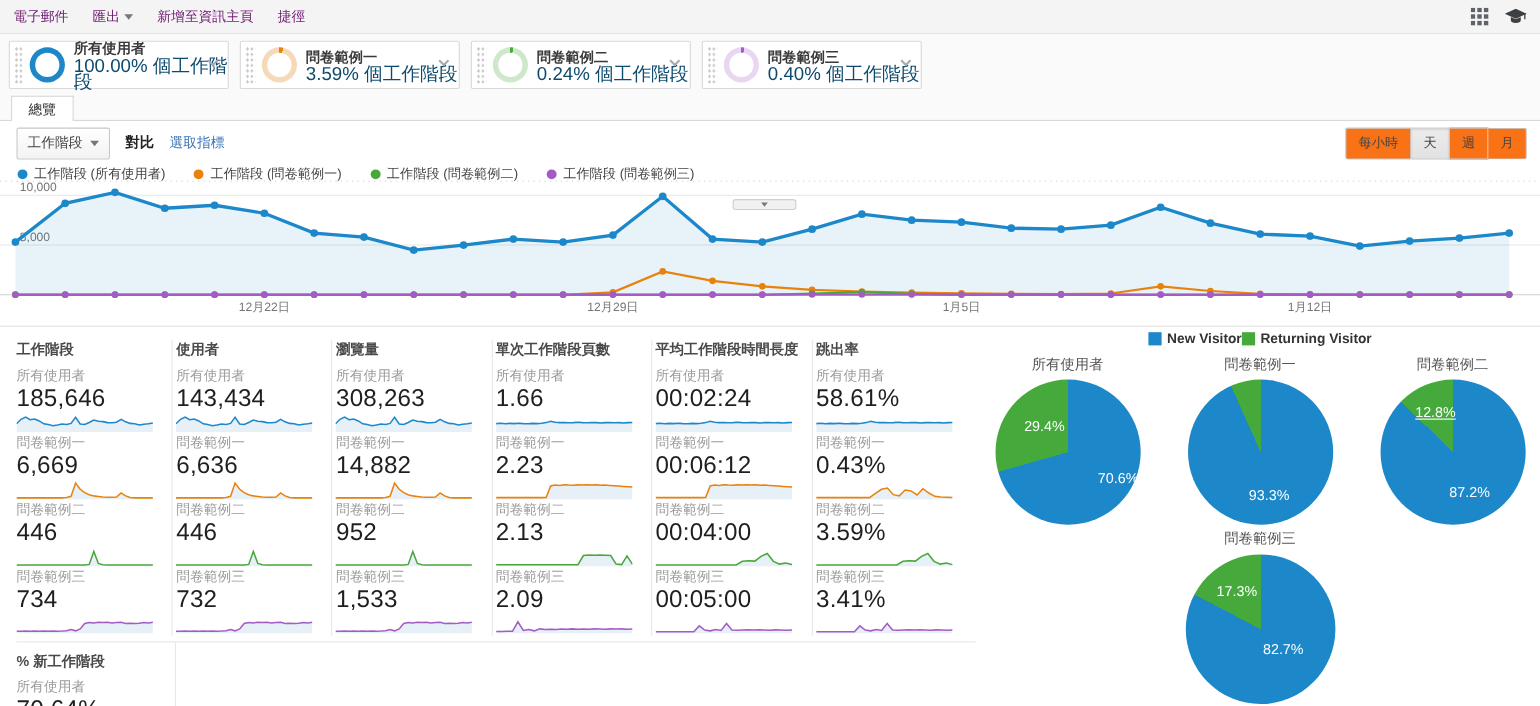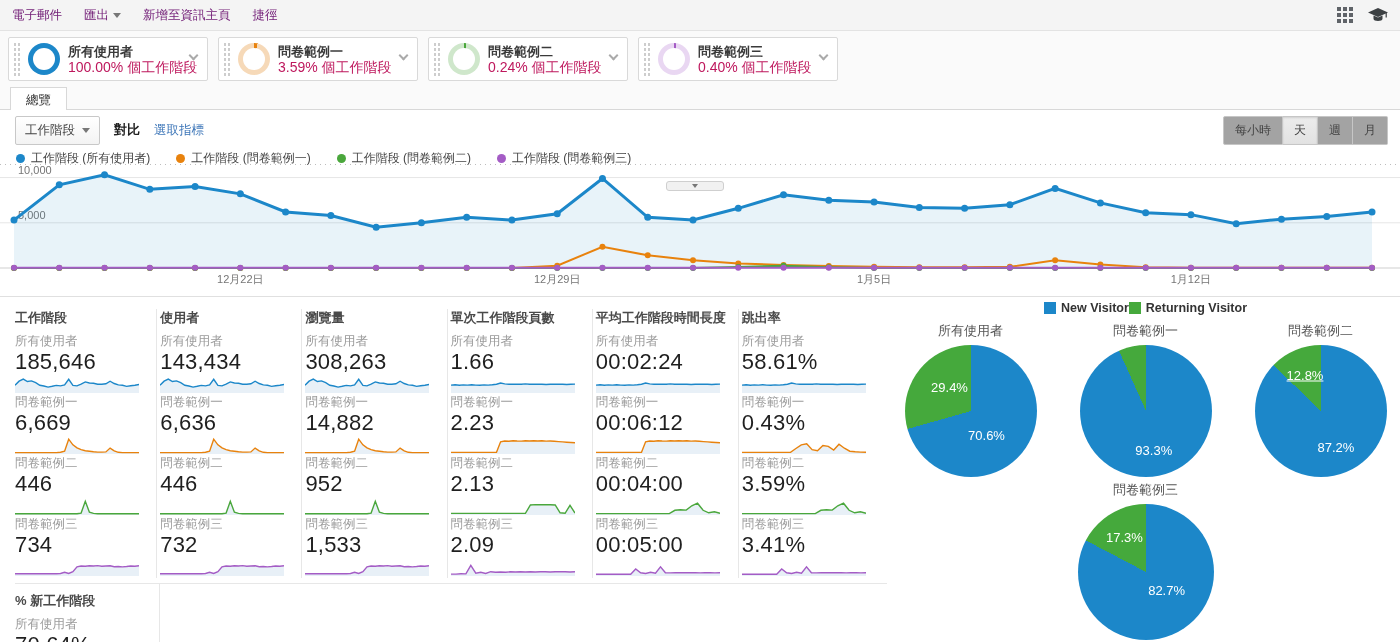--- a/index.html
+++ b/index.html
@@ -17,39 +17,39 @@
 
   
   .segments { height:55px; background:#fafafa; display:flex; gap:10px; padding:6px 8px; }
   .seg-card { position:relative; width:200px; height:44px; background:#fff; border:1px solid #d9d9d9;
     border-radius:2px; display:flex; align-items:center; padding-left:4px; cursor:pointer; }
   .seg-handle { width:9px; height:34px; margin-right:6px;
     background-image:radial-gradient(#cdcdcd 1px, transparent 1.2px); background-size:4px 5px; }
   .seg-ring { position:relative; width:32px; height:32px; border-radius:50%; flex:0 0 32px; margin-right:8px; }
   .seg-ring::after { content:''; position:absolute; inset:5px; background:#fff; border-radius:50%; }
   .seg-name { font-size:13px; font-weight:bold; color:#3a3a3a; line-height:16px; }
-  .seg-detail { font-size:14px; color:#be185d; line-height:15px; }
+  .seg-detail { font-size:17px; color:#0c4a6e; line-height:15px; }
   .chev { position:absolute; right:10px; top:14px; width:7px; height:7px;
     border-right:2px solid #aaa; border-bottom:2px solid #aaa; transform:rotate(45deg); }
 
   
   .tabbar { height:24px; background:#fafafa; border-bottom:1px solid #d8d8d8; }
   .tab { display:inline-block; margin-left:10px; background:#fff; border:1px solid #d8d8d8;
     border-bottom:1px solid #fff; padding:4px 15px 3px; font-size:12.5px; color:#333;
     position:relative; top:1px; cursor:default; }
 
   
   .chart-panel { position:relative; height:187px; background:#fff; border-bottom:1px solid #e0e0e0; }
   .controls { position:absolute; top:6px; left:15px; right:12px; height:28px; display:flex; align-items:center; }
   .select-btn { border:1px solid #c8c8c8; border-radius:2px; background:linear-gradient(#fff,#f3f3f3);
     padding:5px 9px; font-size:12.5px; color:#444; display:flex; align-items:center; gap:7px; cursor:pointer; }
   .cmp { font-size:13px; font-weight:bold; color:#222; margin:0 14px 0 14px; }
   .lnk { font-size:12.5px; color:#3d76b8; cursor:pointer; }
   .grans { margin-left:auto; display:flex; }
-  .gran { border:1px solid #c6c6c6; border-left:none; background:#a3a3a3; padding:5px 11px;
+  .gran { border:1px solid #c6c6c6; border-left:none; background:#f97316; padding:5px 11px;
     font-size:12px; color:#444; cursor:pointer; }
   .gran:first-child { border-left:1px solid #c6c6c6; border-radius:2px 0 0 2px; }
   .gran:last-child { border-radius:0 2px 2px 0; }
   .gran.active { background:linear-gradient(#ececec,#e2e2e2); box-shadow:inset 0 1px 2px rgba(0,0,0,.12); }
 
   .legend { position:absolute; top:40px; left:16px; display:flex; gap:26px; font-size:12px; color:#444; }
   .leg-item { display:flex; align-items:center; gap:6px; }
   .leg-dot { width:9px; height:9px; border-radius:50%; }
 
   .plot-wrap { position:absolute; top:54px; left:0; width:1400px; height:130px; }
@@ -567,21 +567,21 @@
       </div>
     <div class="pies" id="pies-section">
         <div class="pie-legend">
           <span><span class="sq" style="background: rgb(28, 135, 201);"></span>New Visitor</span>
           <span><span class="sq" style="background: rgb(69, 169, 60);"></span>Returning Visitor</span>
         </div>
         <div class="pie-row">
           <div class="pie-block">
             <div class="pie-title">所有使用者</div>
             <div class="pie" style="height: 132px; width: 132px; background: conic-gradient(rgb(28, 135, 201) 0deg, rgb(28, 135, 201) 70.6%, rgb(69, 169, 60) 70.6%, rgb(69, 169, 60) 100%);">
-              <span class="pie-label" style="left: 82px; top: 89.876px;">70.6%</span>
+              <span class="pie-label" style="left: 112px; top: 89.876px;">70.6%</span>
               <span class="pie-label" style="left: 45px; top: 42.124px;">29.4%</span>
             </div>
           </div>
           <div class="pie-block">
             <div class="pie-title">問卷範例一</div>
             <div class="pie" style="height: 132px; width: 132px; background: conic-gradient(rgb(28, 135, 201) 0deg, rgb(28, 135, 201) 93.3%, rgb(69, 169, 60) 93.3%, rgb(69, 169, 60) 100%);">
               <span class="pie-label" style="left: 74.2739px; top: 104.726px;">93.3%</span>
             </div>
           </div>
           <div class="pie-block">

